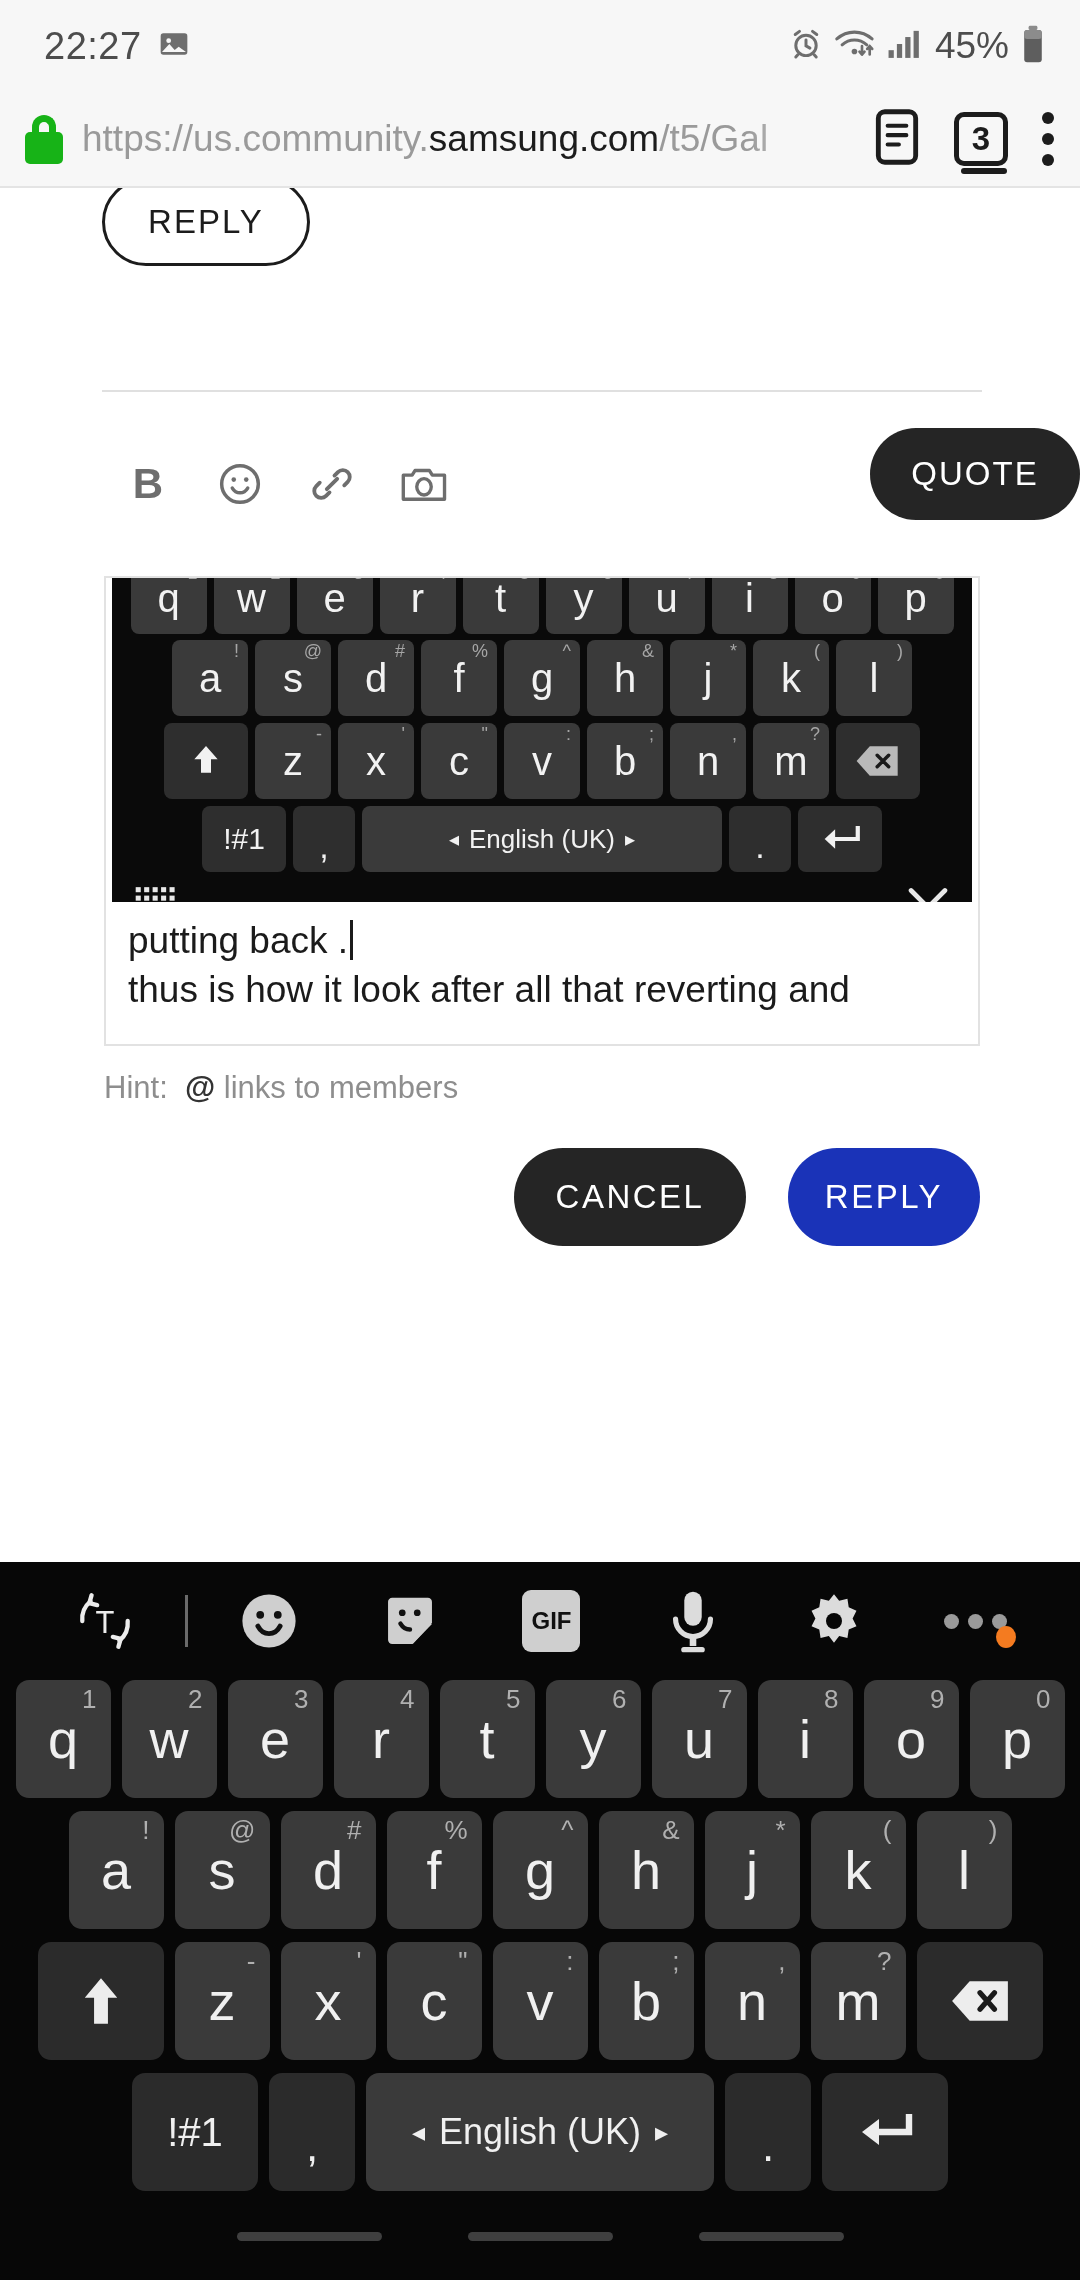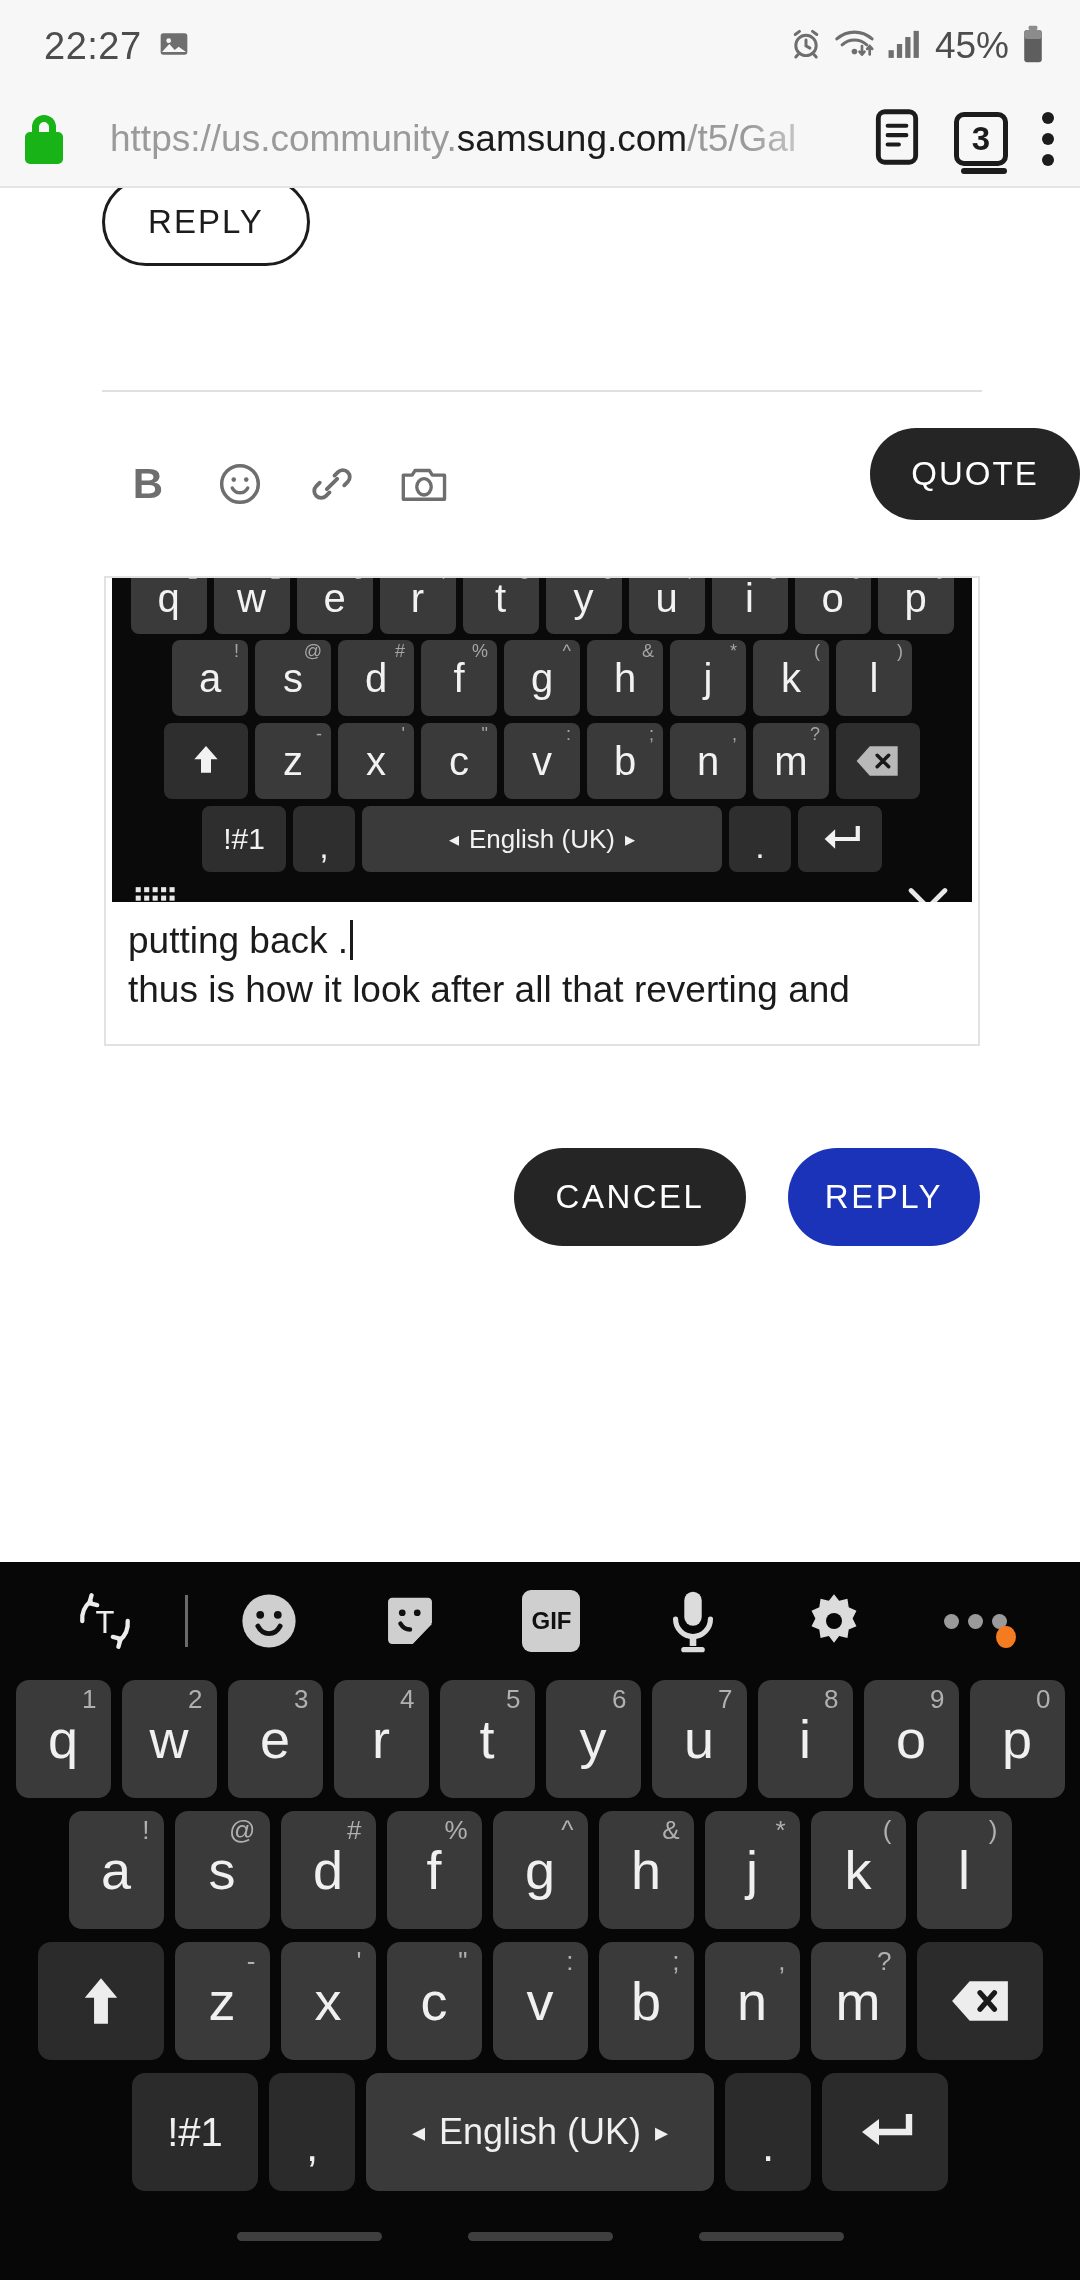--- a/index.html
+++ b/index.html
@@ -40,21 +40,21 @@
   .lock .body {
     position: absolute; left: 3px; top: 19px; width: 38px; height: 32px;
     background: #17b317; border-radius: 5px;
   }
   .url-text {
     flex: 1 1 auto; min-width: 0; overflow: hidden; white-space: nowrap;
     font-size: 37px; line-height: 96px;
     -webkit-mask-image: linear-gradient(to right, #000 0, #000 86%, transparent 100%);
     mask-image: linear-gradient(to right, #000 0, #000 86%, transparent 100%);
   }
-  .url-dim { color: #9a9a9a; margin-left: 28px; }
+  .url-dim { color: #9a9a9a; }
   .url-host { color: #1c1c1c; }
   .url-path { color: #9a9a9a; }
   .url-actions { display: flex; align-items: center; gap: 34px; flex: none; padding-left: 18px; }
   .tabcount {
     width: 54px; height: 54px; border: 5px solid #1c1c1c; border-radius: 10px;
     display: flex; align-items: center; justify-content: center;
     font-size: 33px; font-weight: bold; color: #1c1c1c; position: relative;
   }
   .tabcount::after {
     content: ""; position: absolute; left: 2px; bottom: -13px;
@@ -464,20 +464,25 @@
           </span>
         </div>
 
       </div>
       <div class="msg">
         <div><span>putting back .</span><span class="caret"></span></div>
         <div>thus is how it look after all that reverting and</div>
       </div>
     </div>
 
+    <div class="hint">
+      <span>Hint:</span>&nbsp;
+      <span class="at">@</span>
+      <span>links to members</span>
+    </div>
 
     <div class="actions">
       <div class="btn-cancel">CANCEL</div>
       <div class="btn-reply">REPLY</div>
     </div>
   </div>
 
   <div class="keyboard">
     <div class="kb-toolbar">
       <div class="kb-tb-item">

